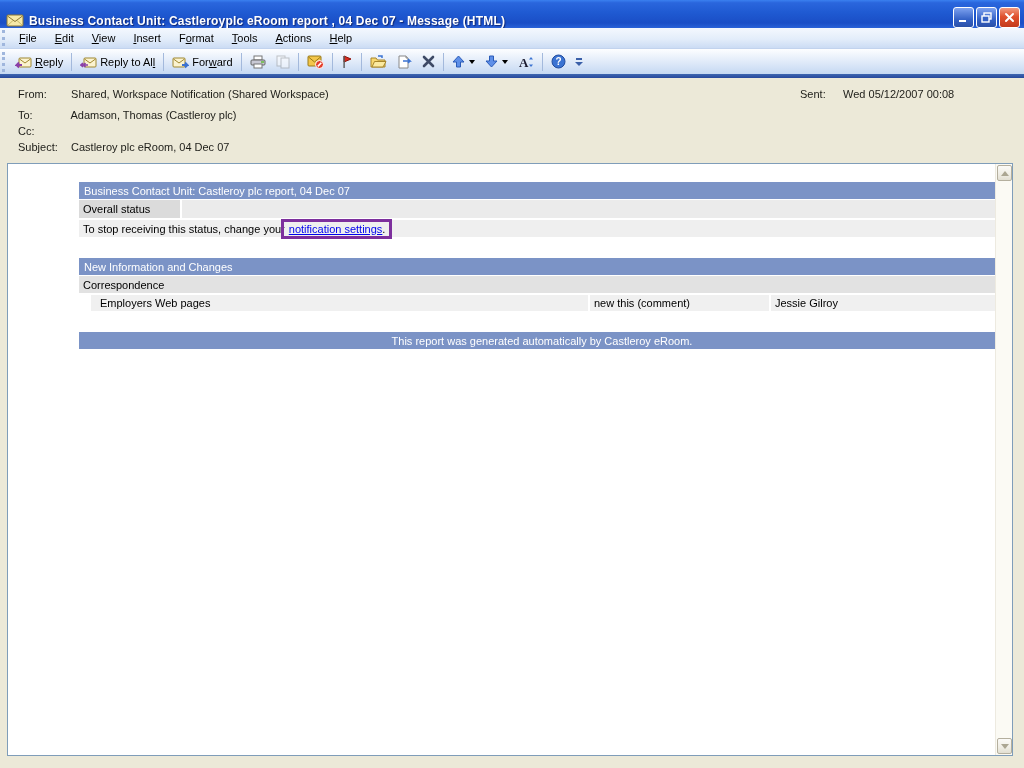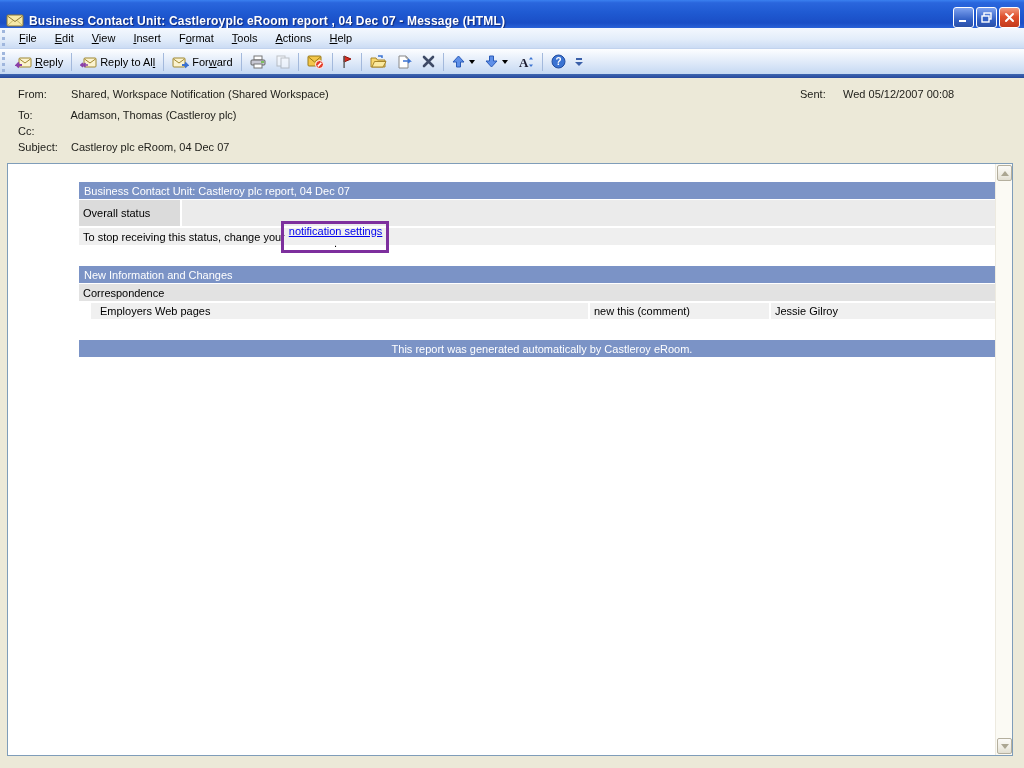--- a/index.html
+++ b/index.html
@@ -61,27 +61,27 @@
   .scroll-btn{position:absolute;left:1px;width:15px;height:16px;border:1px solid #B4AF9E;border-radius:2px;
     background:linear-gradient(180deg,#FBFAF7 0%,#EFEDE4 60%,#E2DfD2 100%);display:flex;align-items:center;justify-content:center;cursor:pointer;}
   .scroll-btn.up{top:1px;} .scroll-btn.down{bottom:1px;}
   .tri-up{width:0;height:0;border-left:4px solid transparent;border-right:4px solid transparent;border-bottom:5px solid #ABA692;}
   .tri-down{width:0;height:0;border-left:4px solid transparent;border-right:4px solid transparent;border-top:5px solid #ABA692;}
 
   .report{position:absolute;left:33px;top:18px;width:926px;margin-left:38px;}
   .bar{height:17px;background:var(--eroom-bar);color:#fff;display:flex;align-items:center;padding-left:5px;}
   .bar.center{justify-content:center;padding-left:0;}
   .spacer2{height:2px;} .spacer21{height:21px;} .spacer1{height:1px;}
-  .row{display:flex;height:26px;}
+  .row{display:flex;height:18px;}
   .cell{display:flex;align-items:center;padding-left:4px;white-space:nowrap;overflow:visible;}
   .cg{width:2px;background:#fff;flex:0 0 auto;}
   .overall-cell{width:101px;background:#DBDBDB;flex:0 0 auto;}
   .overall-rest{flex:1;background:#EBEBEB;}
   .notice-row{height:17px;background:#EFEFEF;display:flex;align-items:center;padding-left:4px;position:relative;overflow:visible;}
-  .ann-box{display:inline-flex;align-items:center;border:3px solid var(--annotation);padding:1px 4px 1px 5px;margin-left:2px;position:relative;z-index:2;background:transparent;flex-direction:column;}
+  .ann-box{display:inline-flex;align-items:center;border:3px solid var(--annotation);padding:1px 4px 1px 5px;margin-left:2px;position:relative;z-index:2;background:transparent;}
   a.body-link{color:var(--link);text-decoration:underline;cursor:pointer;}
   .corr-row{height:17px;background:#E2E2E2;display:flex;align-items:center;padding-left:4px;}
   .item-row{display:flex;height:16px;}
   .indent{width:12px;background:#fff;flex:0 0 auto;}
   .item-c1{width:497px;background:#F0F0F0;flex:0 0 auto;padding-left:9px;}
   .item-c2{width:179px;background:#F0F0F0;flex:0 0 auto;}
   .item-c3{flex:1;background:#F0F0F0;}
 </style>
 </head>
 <body>

